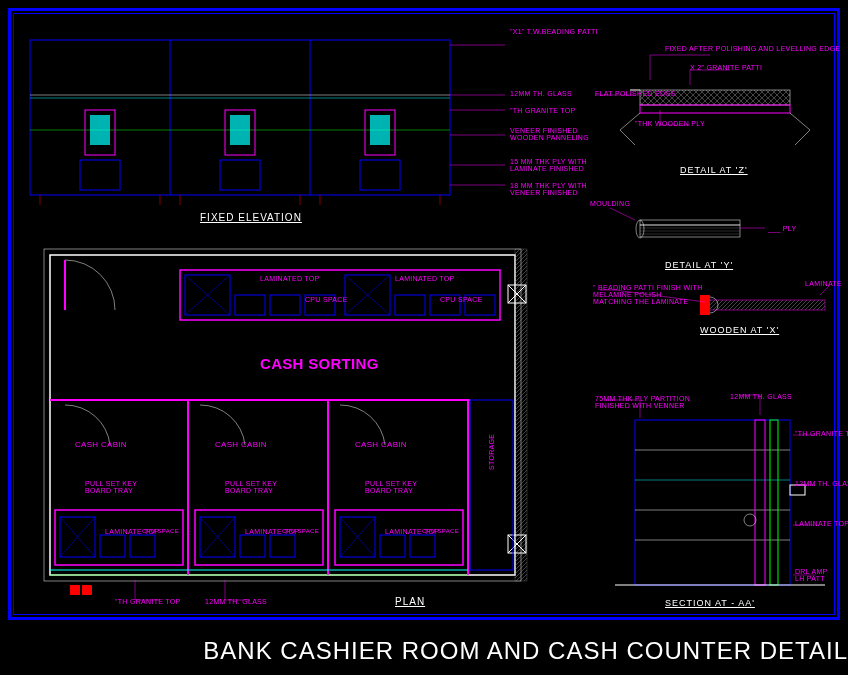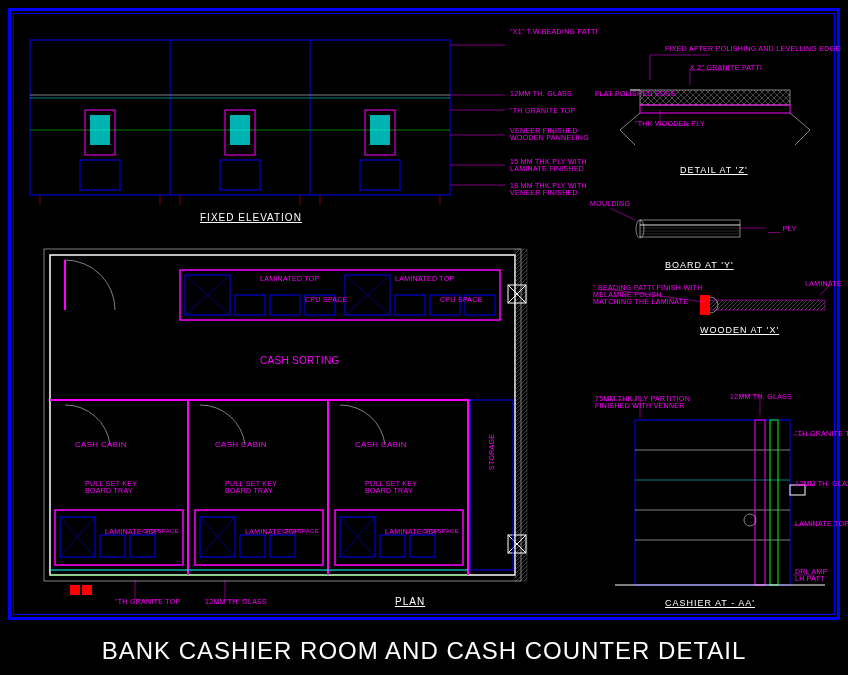--- a/index.html
+++ b/index.html
@@ -1,19 +1,19 @@
 <!DOCTYPE html>
 <html><head>
 <meta charset="utf-8">
 <style>
   * { margin: 0; padding: 0; box-sizing: border-box; }
   body { background: #000; width: 848px; height: 675px; position: relative; font-family: Arial, sans-serif; overflow: hidden; }
   .outer-border { position: absolute; top: 8px; left: 8px; right: 8px; bottom: 55px; border: 3px solid #0000ff; }
   .inner-border { position: absolute; top: 13px; left: 13px; right: 13px; bottom: 60px; border: 1px solid #0000ff; }
-  .main-title { position: absolute; bottom: 10px; left: 0; right: 0; text-align: center; color: #fff; font-size: 24px; font-weight: normal; letter-spacing: 1px; }
+  .main-title { position: absolute; bottom: 10px; left: 0; right: 0; text-align: right; color: #fff; font-size: 24px; font-weight: normal; letter-spacing: 1px; }
   .label { position: absolute; color: #ff00ff; font-size: 7px; letter-spacing: 0.3px; white-space: nowrap; }
   .view-title { position: absolute; color: #fff; font-size: 10px; text-decoration: underline; letter-spacing: 1px; }
   svg { position: absolute; top: 0; left: 0; }
 </style>
 </head>
 <body>
 
 <div class="outer-border"></div>
 <div class="inner-border"></div>
 
@@ -231,31 +231,31 @@
 <div class="view-title" style="top:212px; left:200px;">FIXED ELEVATION</div>
 
 <div class="label" style="top:45px; left:665px;">FIXED AFTER POLISHING AND LEVELLING EDGE</div>
 <div class="label" style="top:64px; left:690px;">X 2" GRANITE PATTI</div>
 <div class="label" style="top:90px; left:595px;">FLAT POLISHED EDGE</div>
 <div class="label" style="top:120px; left:635px;">"THK WOODEN PLY</div>
 <div class="view-title" style="top:165px; left:680px; font-size:9px;">DETAIL AT 'Z'</div>
 
 <div class="label" style="top:200px; left:590px;">MOULDING</div>
 <div class="label" style="top:225px; left:768px;">___ PLY</div>
-<div class="view-title" style="top:260px; left:665px; font-size:9px;">BOARD AT 'Y'</div>
+<div class="view-title" style="top:260px; left:665px; font-size:9px;">DETAIL AT 'Y'</div>
 
 <div class="label" style="top:284px; left:593px; width:110px; white-space:normal;">" BEADING PATTI FINISH WITH MELAMINE POLISH MATCHING THE LAMINATE</div>
 <div class="label" style="top:280px; left:805px;">LAMINATE</div>
 <div class="view-title" style="top:325px; left:700px; font-size:9px;">WOODEN AT 'X'</div>
 
 <div class="label" style="top:275px; left:260px;">LAMINATED TOP</div>
 <div class="label" style="top:275px; left:395px;">LAMINATED TOP</div>
 <div class="label" style="top:296px; left:305px;">CPU SPACE</div>
 <div class="label" style="top:296px; left:440px;">CPU SPACE</div>
-<div class="label" style="top:355px; left:260px; font-size:10px;">CASH SORTING</div>
+<div class="label" style="top:355px; left:260px; font-size:15px;font-weight:bold;">CASH SORTING</div>
 <div class="label" style="top:440px; left:75px; font-size:8px;">CASH CABIN</div>
 <div class="label" style="top:440px; left:215px; font-size:8px;">CASH CABIN</div>
 <div class="label" style="top:440px; left:355px; font-size:8px;">CASH CABIN</div>
 <div class="label" style="top:480px; left:85px; width:70px; white-space:normal;">PULL SET KEY BOARD TRAY</div>
 <div class="label" style="top:480px; left:225px; width:70px; white-space:normal;">PULL SET KEY BOARD TRAY</div>
 <div class="label" style="top:480px; left:365px; width:70px; white-space:normal;">PULL SET KEY BOARD TRAY</div>
 <div class="label" style="top:528px; left:105px;">LAMINATE TOP</div>
 <div class="label" style="top:528px; left:245px;">LAMINATE TOP</div>
 <div class="label" style="top:528px; left:385px;">LAMINATE TOP</div>
 <div class="label" style="top:528px; left:142px; font-size:6px;">CPU SPACE</div>
@@ -265,15 +265,15 @@
 <div class="label" style="top:598px; left:115px;">"TH GRANITE TOP</div>
 <div class="label" style="top:598px; left:205px;">12MM TH. GLASS</div>
 <div class="view-title" style="top:596px; left:395px;text-align:center;">PLAN</div>
 
 <div class="label" style="top:393px; left:730px;">12MM TH. GLASS</div>
 <div class="label" style="top:395px; left:595px; width:100px; white-space:normal;">75MM THK PLY PARTITION FINISHED WITH VENNER</div>
 <div class="label" style="top:430px; left:795px;">"TH GRANITE TOP</div>
 <div class="label" style="top:480px; left:795px;">12MM TH. GLASS</div>
 <div class="label" style="top:520px; left:795px;">LAMINATE TOP</div>
 <div class="label" style="top:568px; left:795px; width:40px; white-space:normal;">DRL AMP LH PATT</div>
-<div class="view-title" style="top:598px; left:665px; font-size:9px;">CASHIER AT - AA'</div>
+<div class="view-title" style="top:598px; left:665px; font-size:9px;">SECTION AT - AA'</div>
 
 <div class="main-title">BANK CASHIER ROOM AND CASH COUNTER DETAIL</div>
 
 </body></html>

